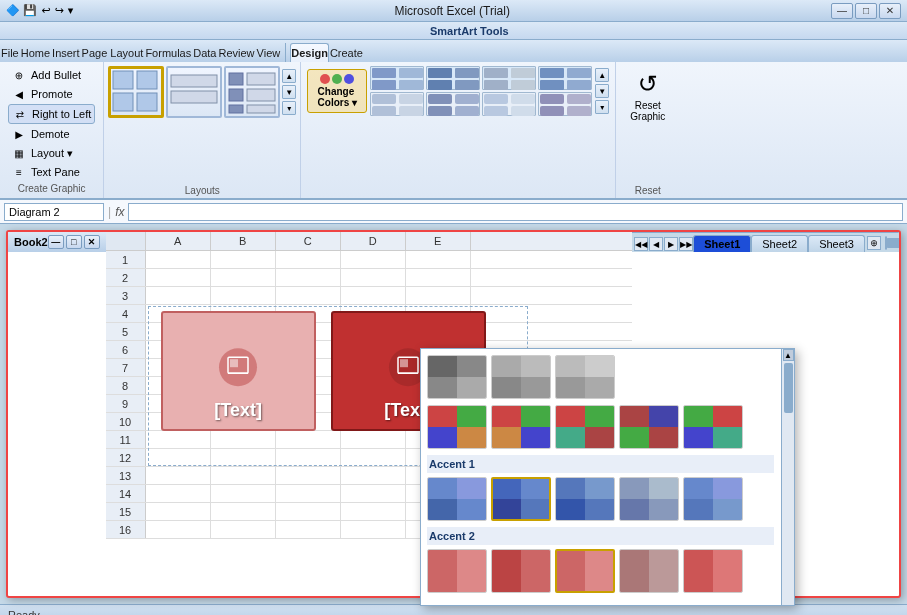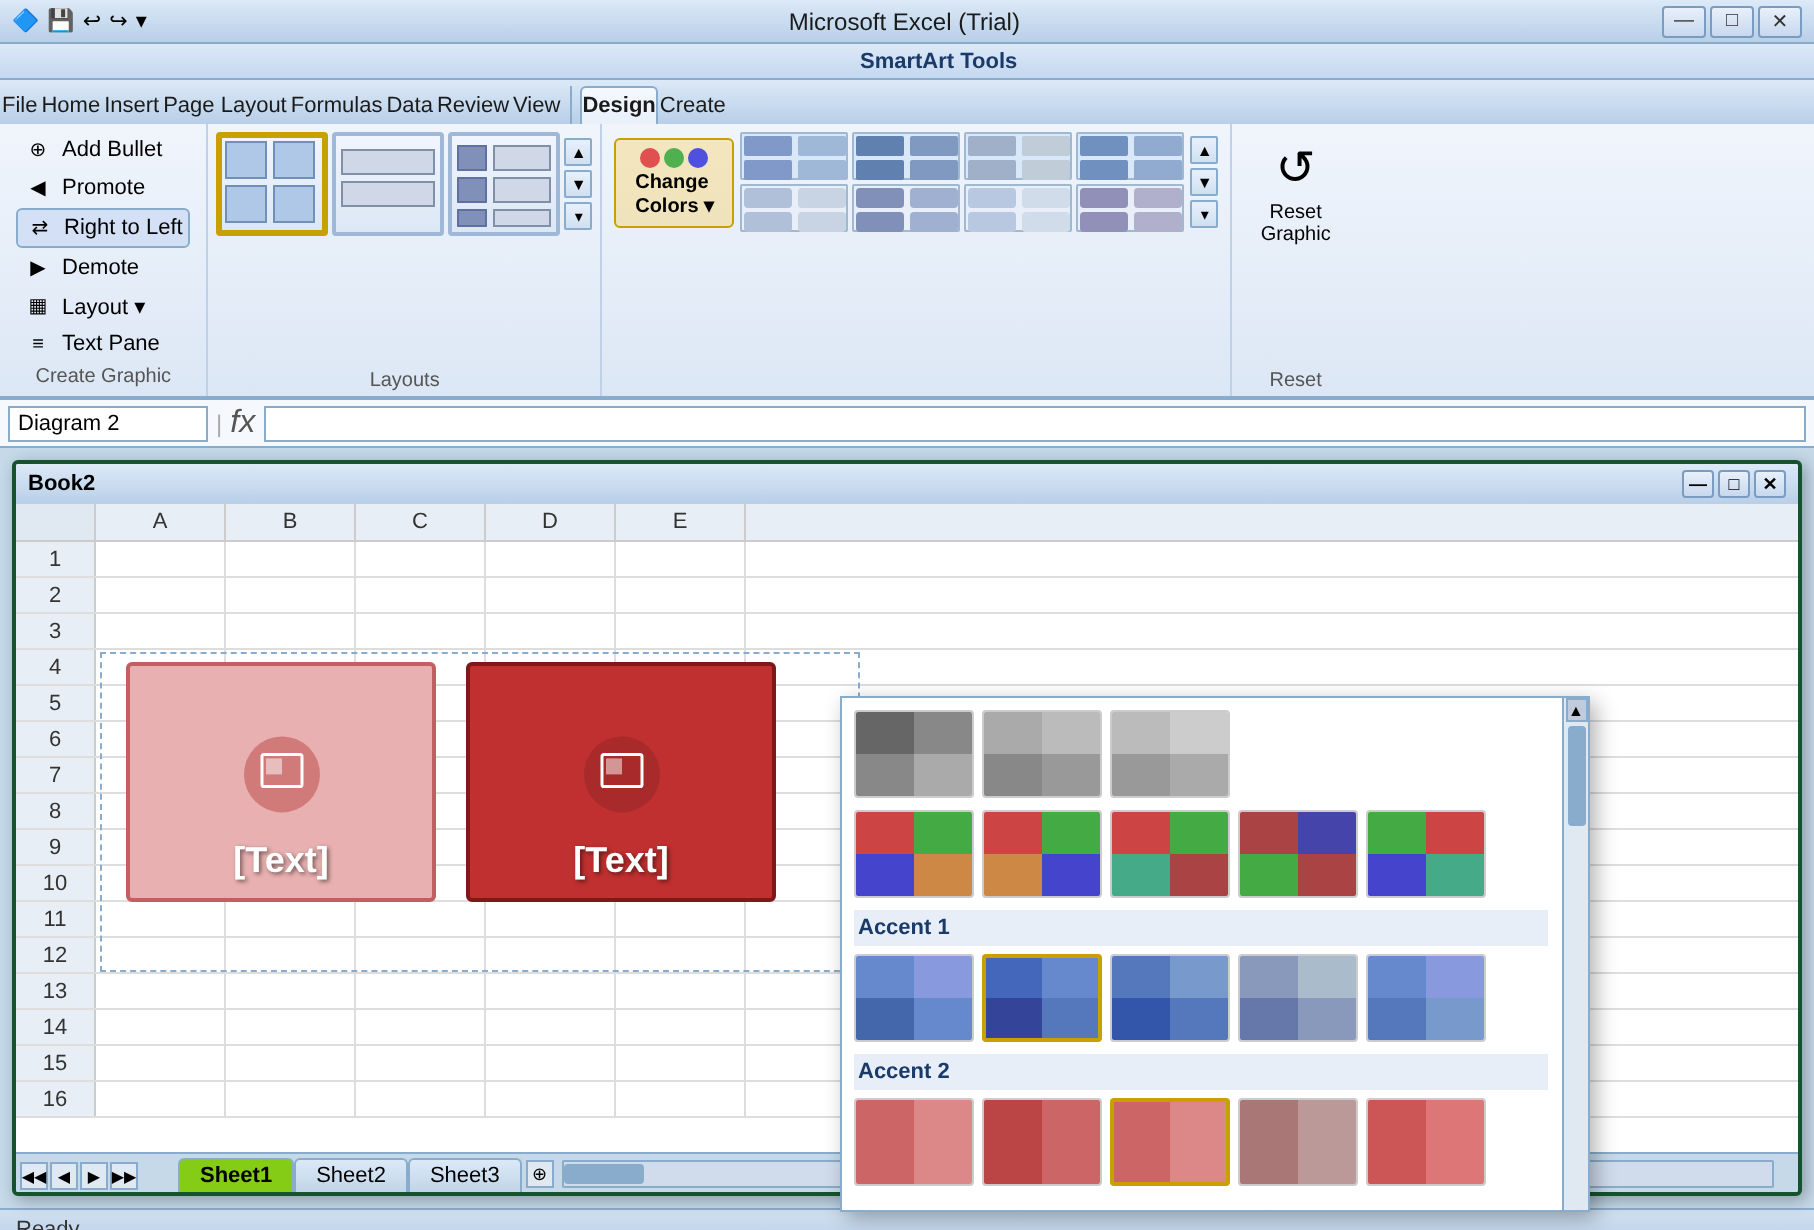--- a/index.html
+++ b/index.html
@@ -172,40 +172,40 @@
     }
     .name-box {
       width: 100px;
       height: 18px;
       border: 1px solid #8aaccc;
       padding: 0 4px;
       font-size: 11px;
       background: white;
     }
     .formula-sep { color: #aaa; }
-    .fx-label { color: #555; font-style: italic; font-size: 16px; }
+    .fx-label { color: #555; font-style: italic; font-size: 12px; }
     .formula-input {
       flex: 1;
       height: 18px;
       border: none;
       background: white;
       border: 1px solid #8aaccc;
       padding: 0 4px;
       font-size: 11px;
     }
 
     
     .spreadsheet-window {
       margin: 6px;
       background: white;
-      border: 2px solid #14532d;
+      border: 2px solid #ef4444;
       border-radius: 3px;
       flex: 1;
       display: flex;
-      flex-direction: column;
+      flex-direction: row;
       box-shadow: 2px 2px 8px rgba(0,0,0,0.3);
       overflow: hidden;
       justify-content: flex-end;
     }
     .sheet-title-bar {
       background: linear-gradient(to bottom, #dce9f7, #b8cfe8);
       height: 20px;
       display: flex;
       align-items: center;
       justify-content: space-between;
@@ -273,21 +273,21 @@
     }
     .sheet-tab {
       padding: 2px 10px;
       font-size: 11px;
       background: linear-gradient(to bottom, #dce9f7, #c0d5e8);
       border: 1px solid #8aaccc;
       border-bottom: none;
       border-radius: 3px 3px 0 0;
       cursor: pointer;
     }
-    .sheet-tab.active { background: #84cc16; font-weight: bold; margin-left: 20px; }
+    .sheet-tab.active { background: #1d4ed8; font-weight: bold; }
 
     
     .color-picker-panel {
       position: absolute;
       top: 124px;
       left: 420px;
       width: 375px;
       background: white;
       border: 1px solid #8aaccc;
       box-shadow: 3px 3px 10px rgba(0,0,0,0.3);

